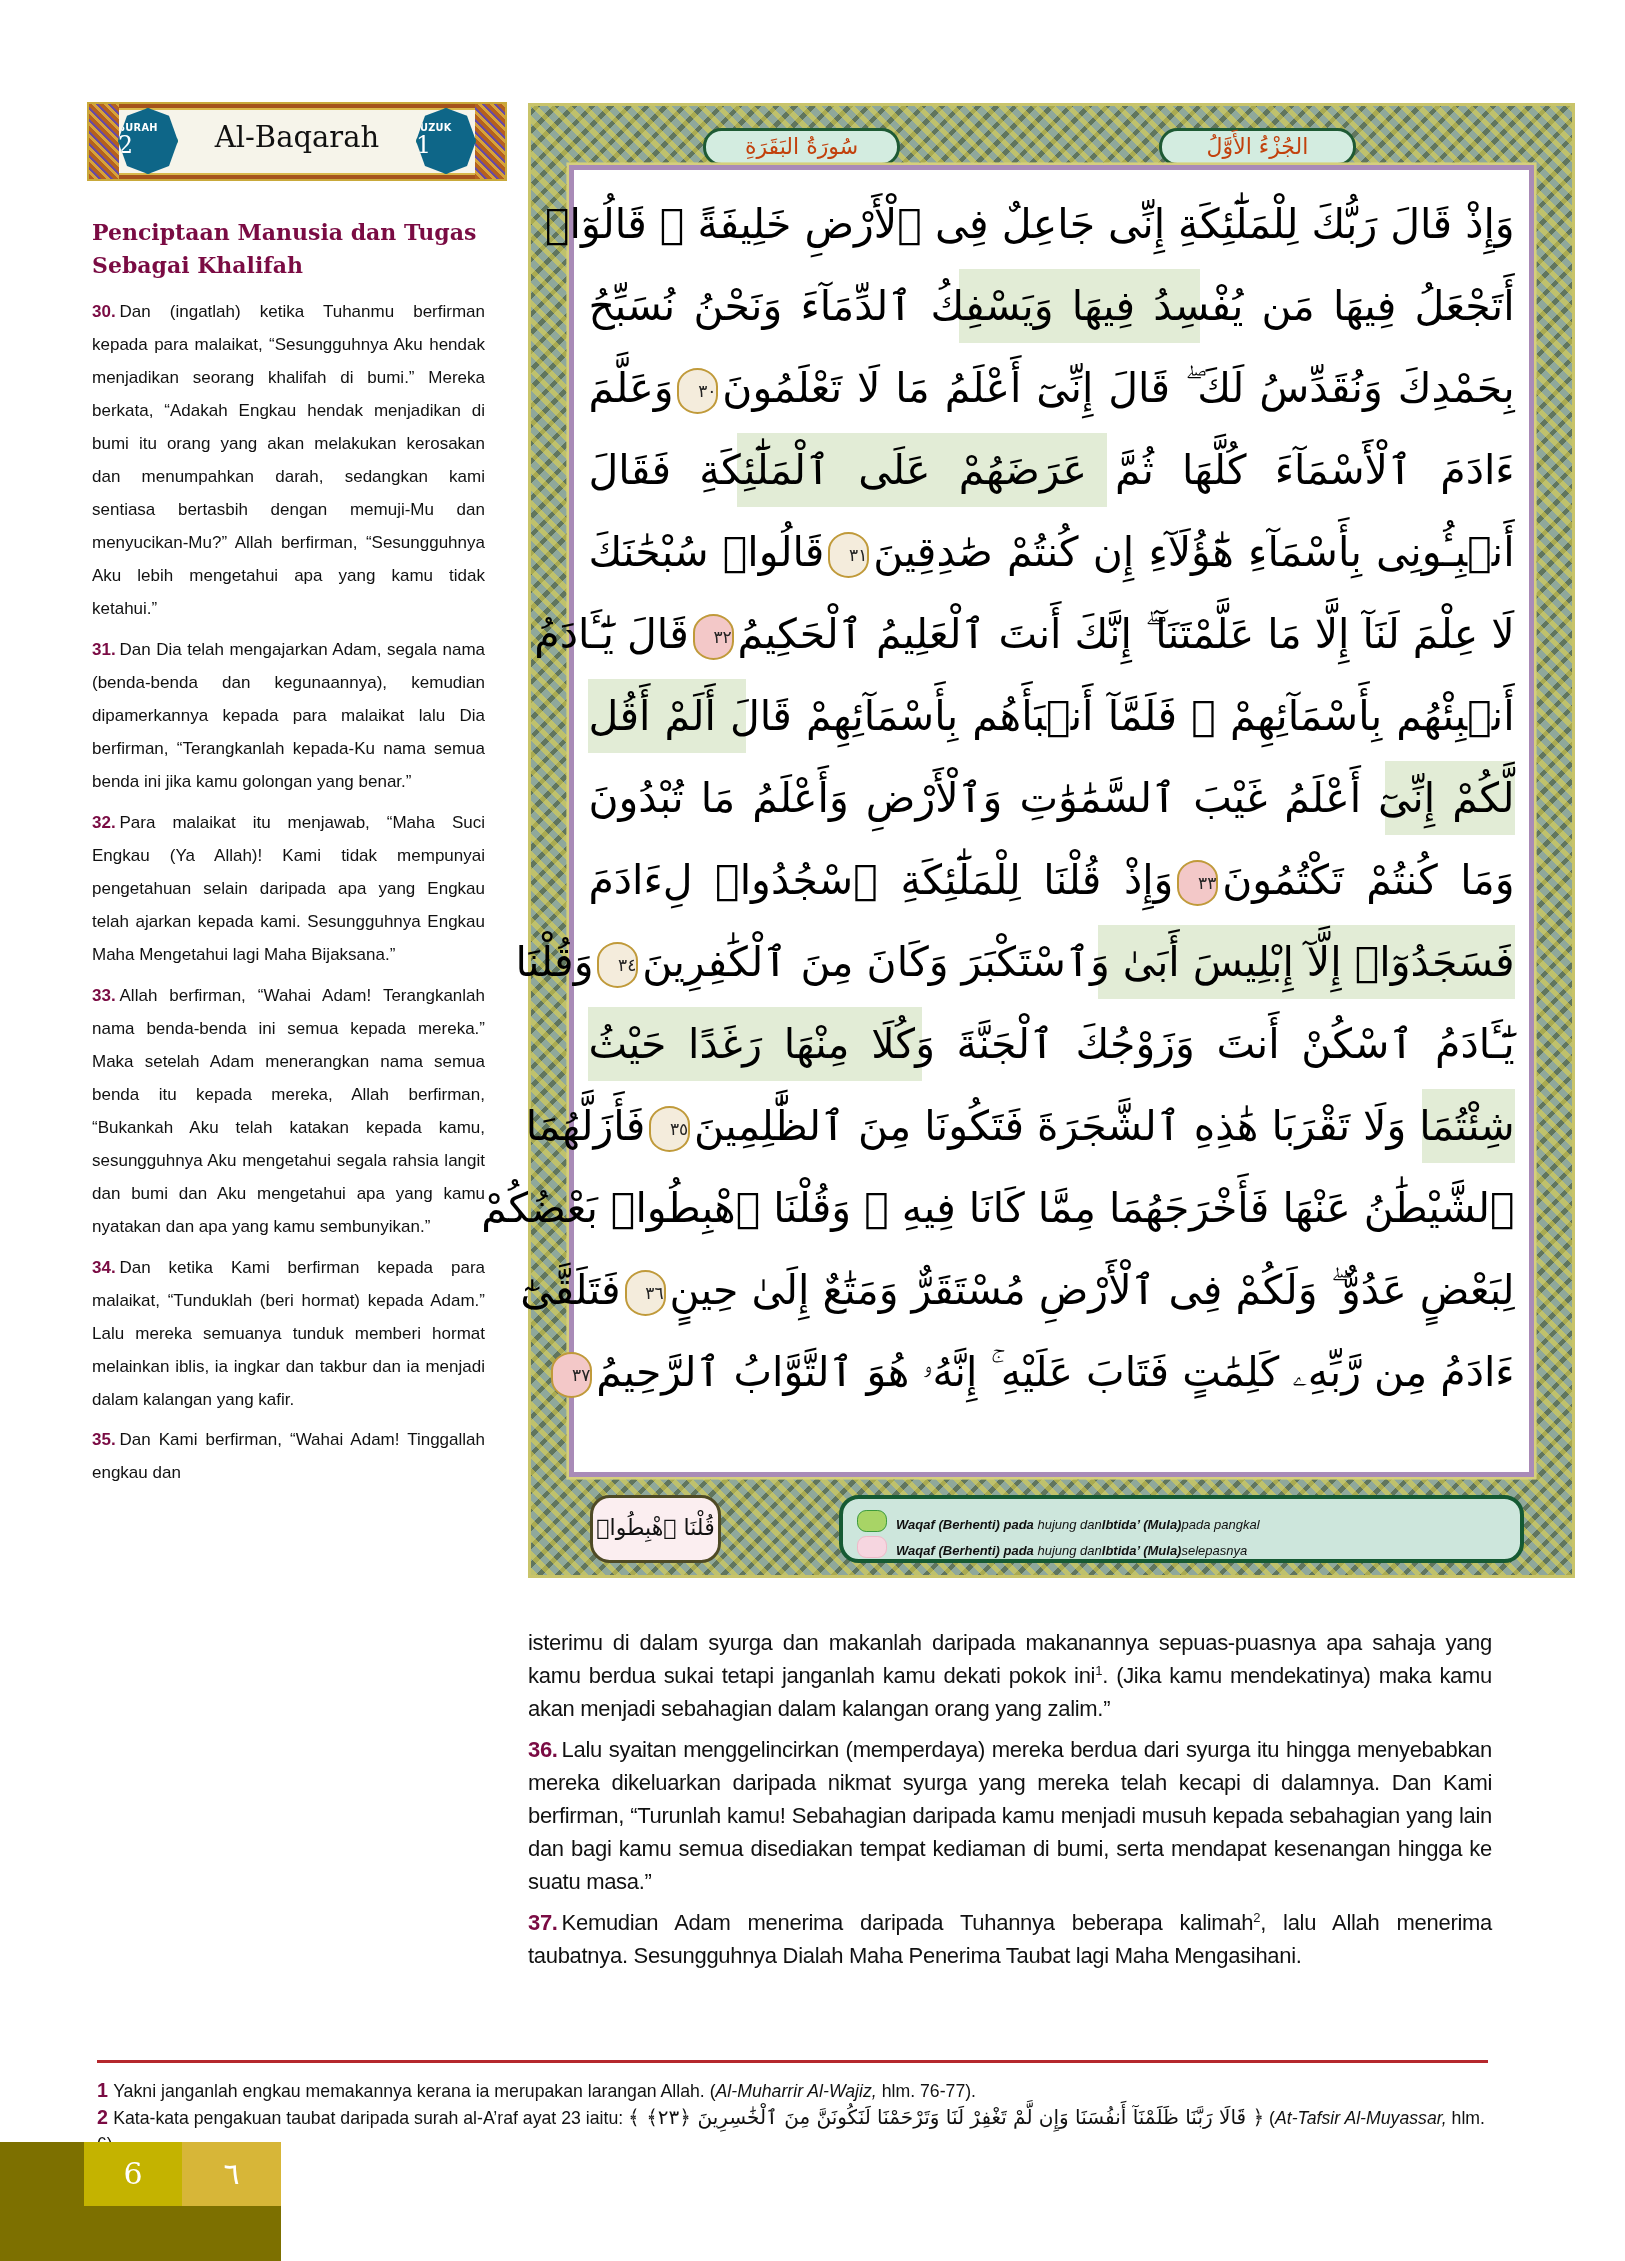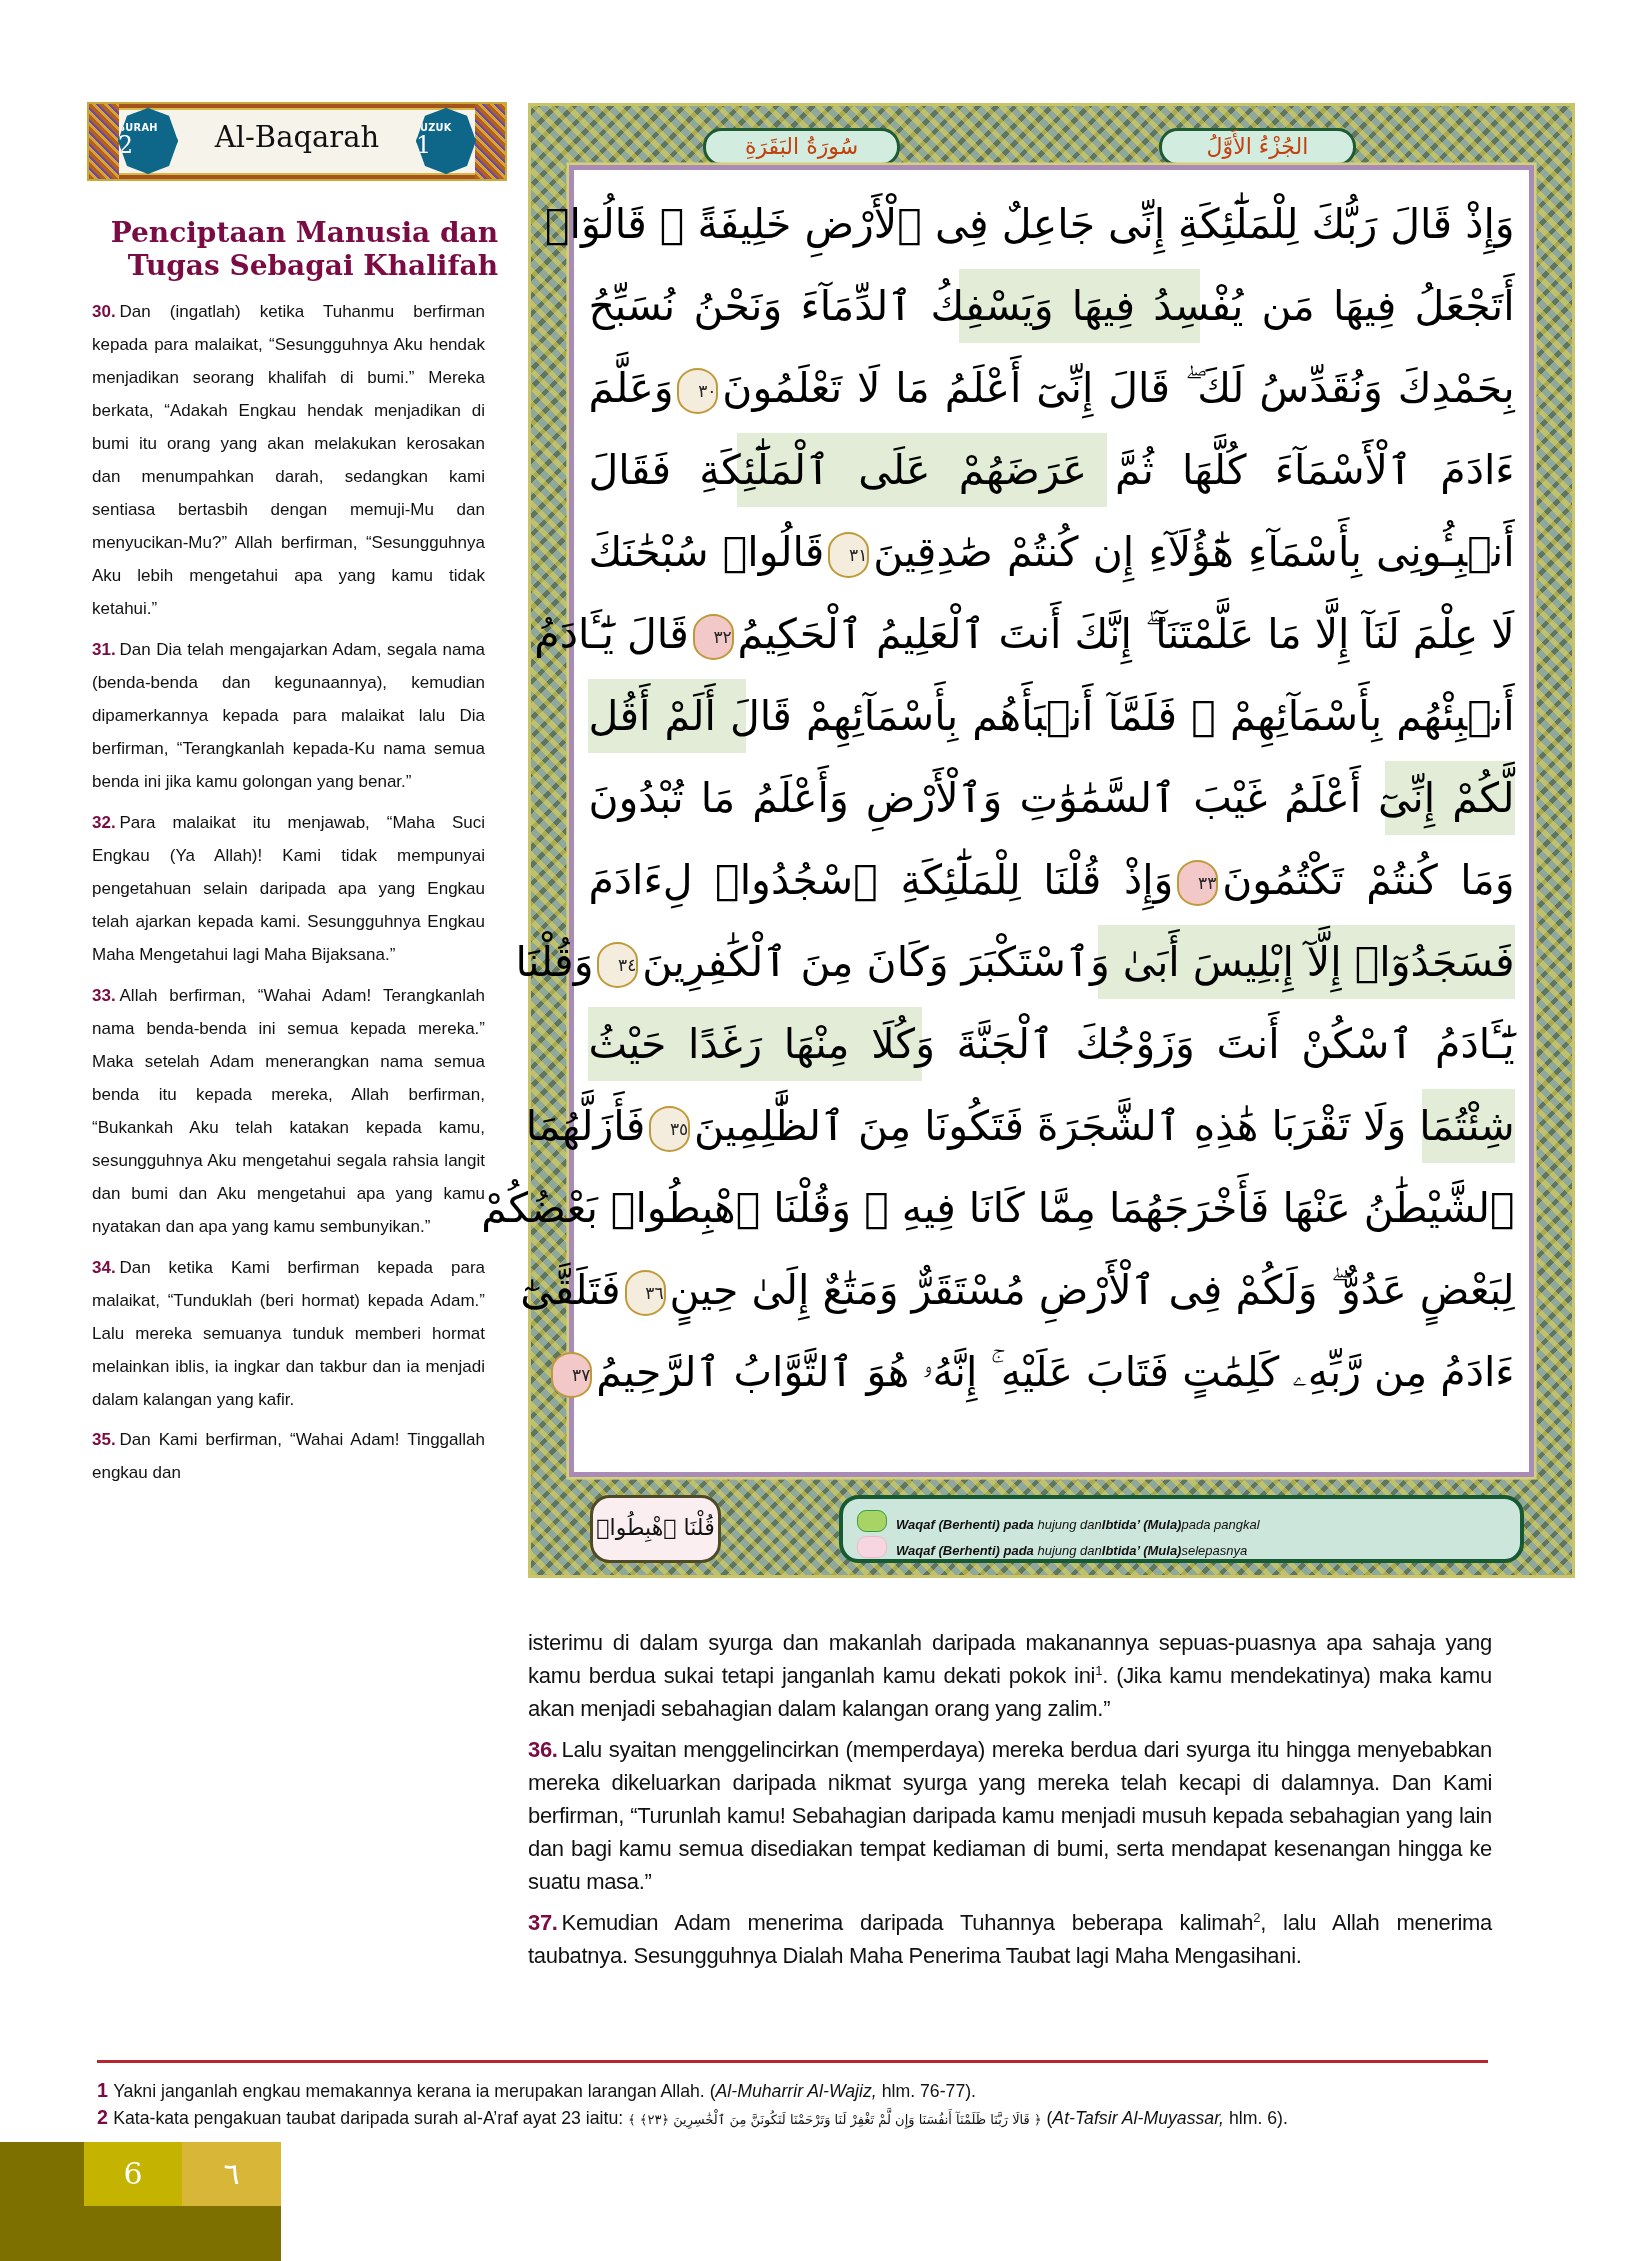--- a/index.html
+++ b/index.html
@@ -20,22 +20,22 @@
     clip-path:polygon(50% 0,85% 12%,100% 50%,85% 88%,50% 100%,15% 88%,0 50%,15% 12%);
     color:#fff; box-shadow:0 0 0 2.6px #1f8a4c; }
   .banner .medal.l { left:29px; } .banner .medal.r { right:29px; }
   .medal .lbl { display:block; font-family:"DejaVu Sans",sans-serif; font-weight:bold; font-size:9.8px; margin-top:14.4px; letter-spacing:0.3px; }
   .medal .num { display:block; font-family:"DejaVu Serif",serif; font-size:23.6px; line-height:25px; }
   .banner .title { position:absolute; left:0; right:0; top:15.7px; text-align:center;
     font-family:"DejaVu Serif","Liberation Serif",serif; font-size:29px; color:#111; }
 
   
   .heading { position:absolute; left:92px; top:216px; width:406px;
-    font-family:"DejaVu Serif","Liberation Serif",serif; font-weight:bold; font-size:28px;
-    line-height:33px; color:#7a0b43;text-align:right; }
+    font-family:"DejaVu Serif","Liberation Serif",serif; font-weight:bold; font-size:22px;
+    line-height:33px; color:#7a0b43; }
   .leftcol { position:absolute; left:92px; top:295px; width:393px;
     font-size:17px; line-height:33px; text-align:justify; }
   .verse { margin:0 0 7.9px 0; }
   .vnum { color:#7a0b43; font-weight:bold; margin-right:3.9px; }
 
   
   .mushaf { position:absolute; left:528px; top:103px; width:1047px; height:1475px;
     border:3.9px solid #c9c46a; box-sizing:border-box;
     background:
       repeating-linear-gradient(45deg, rgba(230,214,70,0.55) 0 5.2px, rgba(0,0,0,0) 5.2px 11.8px),
@@ -74,21 +74,21 @@
 
   
   .rightcol { position:absolute; left:528px; top:1626px; width:964px;
     font-size:22px; line-height:33px; text-align:justify; letter-spacing:-0.3px; }
   sup { font-size:13px; line-height:0; }
 
   
   .fn-rule { position:absolute; left:97px; top:2060px; width:1391px; height:2.6px; background:#b5272d; }
   .footnotes { position:absolute; left:97px; top:2077px; width:1396px; font-size:17.7px; line-height:26px; }
   .fn-num { color:#7a0b43; font-weight:bold; margin-right:5.2px; font-size:19.7px; }
-  .fn-ar { font-family:"DejaVu Sans",sans-serif; font-size:13px; }
+  .fn-ar { font-family:"DejaVu Sans",sans-serif; font-size:20px; }
   .fn-ar-inline { direction:rtl; unicode-bidi:embed; }
 
   
   .pn-base { position:absolute; left:0; top:2142px; width:281px; height:119px; background:#7d7000; }
   .pn-left { position:absolute; left:0; top:2142px; width:84px; height:64px; background:#7d7000; }
   .pn-latin { position:absolute; left:84px; top:2142px; width:98px; height:64px; background:#c4b300;
     color:#fff; font-family:"DejaVu Serif",serif; font-size:30px; line-height:64px; text-align:center; }
   .pn-arabic { position:absolute; left:182px; top:2142px; width:99px; height:64px; background:#d7b638;
     color:#fff; font-family:"DejaVu Sans",sans-serif; font-size:30px; line-height:64px; text-align:center; }
 </style>

